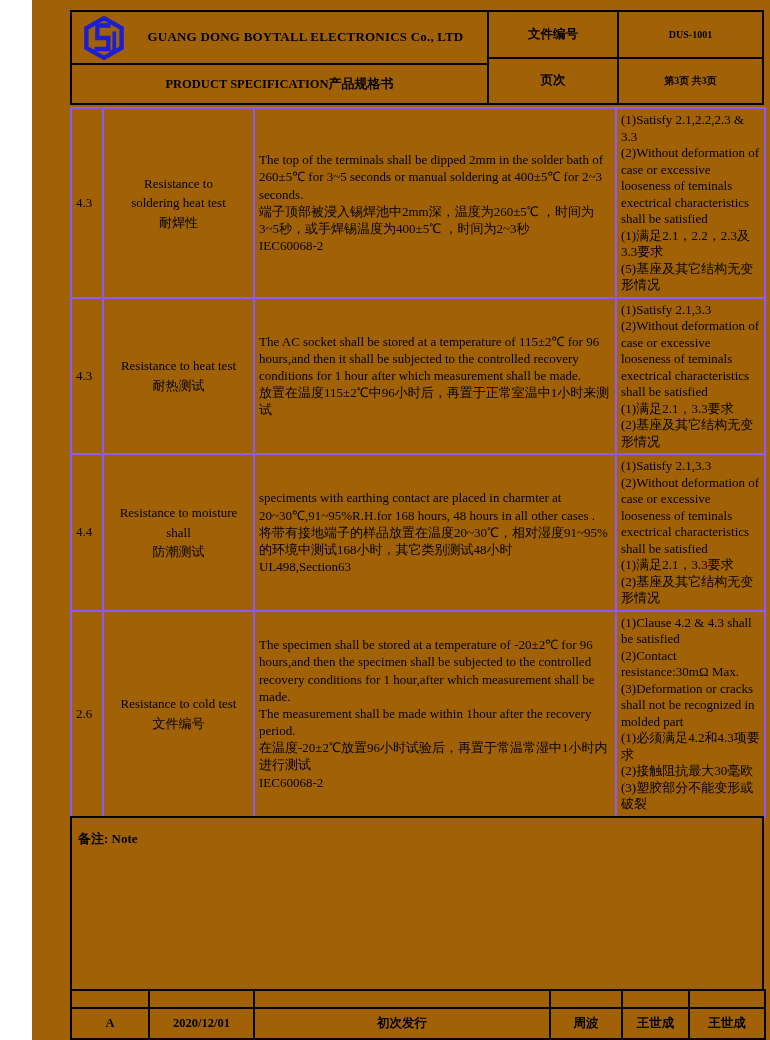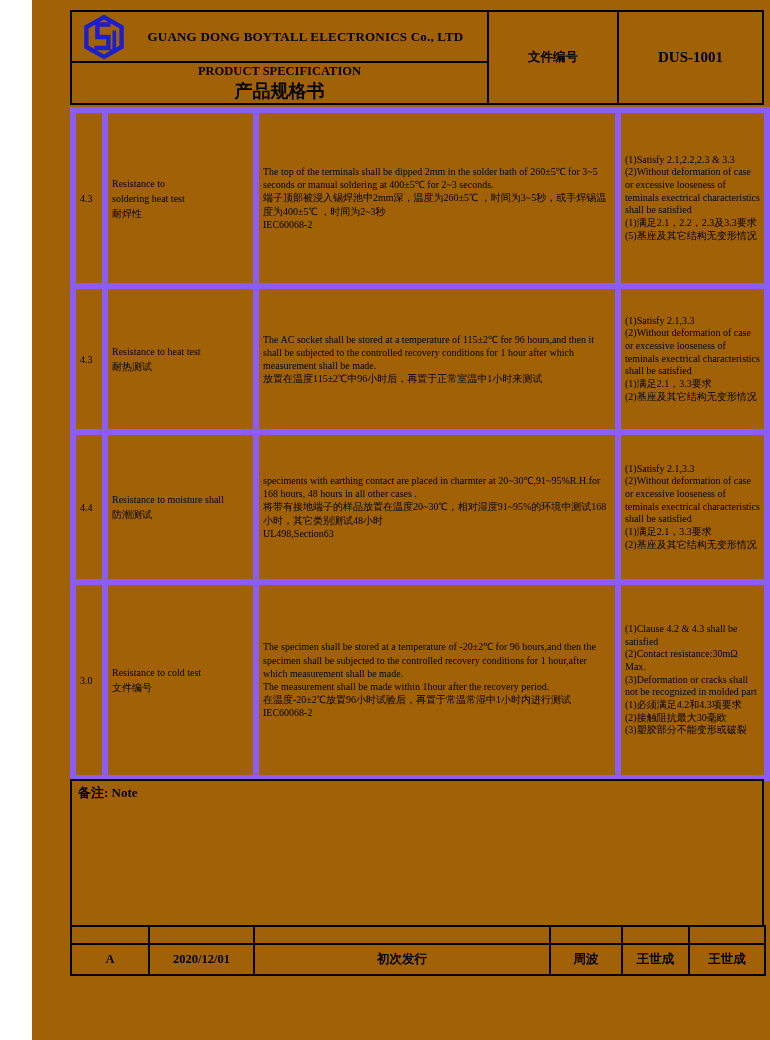--- a/index.html
+++ b/index.html
@@ -15,44 +15,44 @@
 
   
   .header { display: flex; height: 95px; border: 2px solid #000; }
   .header-left { width: 417px; border-right: 2px solid #000; display: flex; flex-direction: column; }
   .company-box { height: 53px; border-bottom: 2px solid #000; display: flex; align-items: center; padding: 2px 4px 2px 8px; }
   .logo-wrap { width: 48px; flex: 0 0 48px; display: flex; align-items: center; justify-content: center; }
   .logo-wrap svg { width: 44px; height: 44px; display: block; }
   .company-names { flex: 1; text-align: center; line-height: 1.25; }
   .company-en { font-weight: bold; font-size: 13px; letter-spacing: .2px; }
   .company-cn { font-weight: bold; font-size: 14px; }
-  .spec-box { flex: 1; display: flex; flex-direction: column; align-items: center; justify-content: center; line-height: 1.3; }
+  .spec-box { flex: 1; display: flex; flex-direction: row; align-items: center; justify-content: center; line-height: 1.3; }
   .spec-en { font-weight: bold; font-size: 12.5px; }
-  .spec-cn { font-weight: bold; font-size: 18px; }
+  .spec-cn { font-weight: bold; font-size: 13px; }
   .header-right { flex: 1; display: flex; flex-direction: column; border-radius: 10px; }
   .info-row { flex: 1; display: flex; border-bottom: 2px solid #000; }
   .info-row:last-child { border-bottom: none; }
   .info-label { width: 130px; border-right: 2px solid #000; display: flex; align-items: center; justify-content: center; font-weight: bold; font-size: 12.5px; }
-  .info-value { flex: 1; display: flex; align-items: center; justify-content: center; font-weight: bold; font-size: 15px; }
+  .info-value { flex: 1; display: flex; align-items: center; justify-content: center; font-weight: bold; font-size: 10px; }
 
   
   table { border-collapse: collapse; table-layout: fixed; }
   .main { width: 694px; margin-top: 2px; }
-  .main td { border: 6px solid #8b5cf6; font-size: 10px; vertical-align: middle; padding: 3px 4px; }
+  .main td { border: 2px solid #8b5cf6; font-size: 13px; vertical-align: middle; padding: 3px 4px; }
   .cell-no   { font-size: 11.5px; }
-  .cell-name { white-space: pre-line; line-height: 1.5; }
+  .cell-name { text-align: center; white-space: pre-line; line-height: 1.5; }
   .cell-desc { white-space: pre-line; line-height: 1.32; padding-left: 5px; }
   .cell-req  { vertical-align: top; white-space: pre-line; line-height: 1.27; font-size: 10.6px; padding-top: 4px; padding-left: 5px; }
   tr.r1 { height: 176px; }
   tr.r2 { height: 146px; }
   tr.r3 { height: 150px; }
   tr.r4 { height: 196px; }
 
   
-  .note-box { height: 148px; border: 2px solid #000; margin-top: -2px; padding: 3px 6px; font-weight: bold; font-size: 13px; }
+  .note-box { height: 175px; border: 2px solid #000; margin-top: -2px; padding: 12px 6px; font-weight: bold; font-size: 13px; }
 
   
   .footer { width: 694px; margin-top: -2px; }
   .footer td { border: 2px solid #000; text-align: center; vertical-align: middle; font-weight: bold; white-space: pre-line; }
   tr.f-empty  { height: 18px; }
   tr.f-data   { height: 31px; }
   tr.f-head   { height: 53px; }
   tr.f-data td { font-size: 12.5px; }
   tr.f-head td { font-size: 11.5px; line-height: 1.3; }
 </style>
@@ -78,20 +78,24 @@
         </div>
         <div class="spec-box">
           <div class="spec-en">PRODUCT SPECIFICATION</div>
           <div class="spec-cn">产品规格书</div>
         </div>
       </div>
       <div class="header-right">
         <div class="info-row">
           <div class="info-label">文件编号</div>
           <div class="info-value">DUS-1001</div>
+        </div>
+        <div class="info-row">
+          <div class="info-label">页次</div>
+          <div class="info-value">第3页  共3页</div>
         </div>
       </div>
     </div>
 
     <table class="main">
       <colgroup>
           <col style="width:32px">
           <col style="width:151px">
           <col style="width:362px">
           <col style="width:149px">
@@ -127,21 +131,21 @@
 防潮测试</td>
           <td class="cell-desc">speciments with earthing contact are placed in charmter at 20~30℃,91~95%R.H.for 168 hours, 48 hours in all other cases .
 将带有接地端子的样品放置在温度20~30℃，相对湿度91~95%的环境中测试168小时，其它类别测试48小时
 UL498,Section63</td>
           <td class="cell-req">(1)Satisfy 2.1,3.3
 (2)Without deformation of case or excessive looseness of teminals exectrical characteristics shall be satisfied
 (1)满足2.1，3.3要求
 (2)基座及其它结构无变形情况</td>
         </tr>
         <tr class="r4">
-          <td class="cell-no">3.0</td>
+          <td class="cell-no">2.6</td>
           <td class="cell-name">Resistance to cold test
 文件编号</td>
           <td class="cell-desc">The specimen shall be stored at a temperature of -20±2℃ for 96 hours,and then the specimen shall be subjected to the controlled recovery conditions for 1 hour,after which measurement shall be made.
 The measurement shall be made within 1hour after the recovery period.
 在温度-20±2℃放置96小时试验后，再置于常温常湿中1小时内进行测试
 IEC60068-2</td>
           <td class="cell-req">(1)Clause 4.2 &amp; 4.3 shall be satisfied
 (2)Contact resistance:30mΩ Max.
 (3)Deformation or cracks shall not be recognized in molded part
 (1)必须满足4.2和4.3项要求

